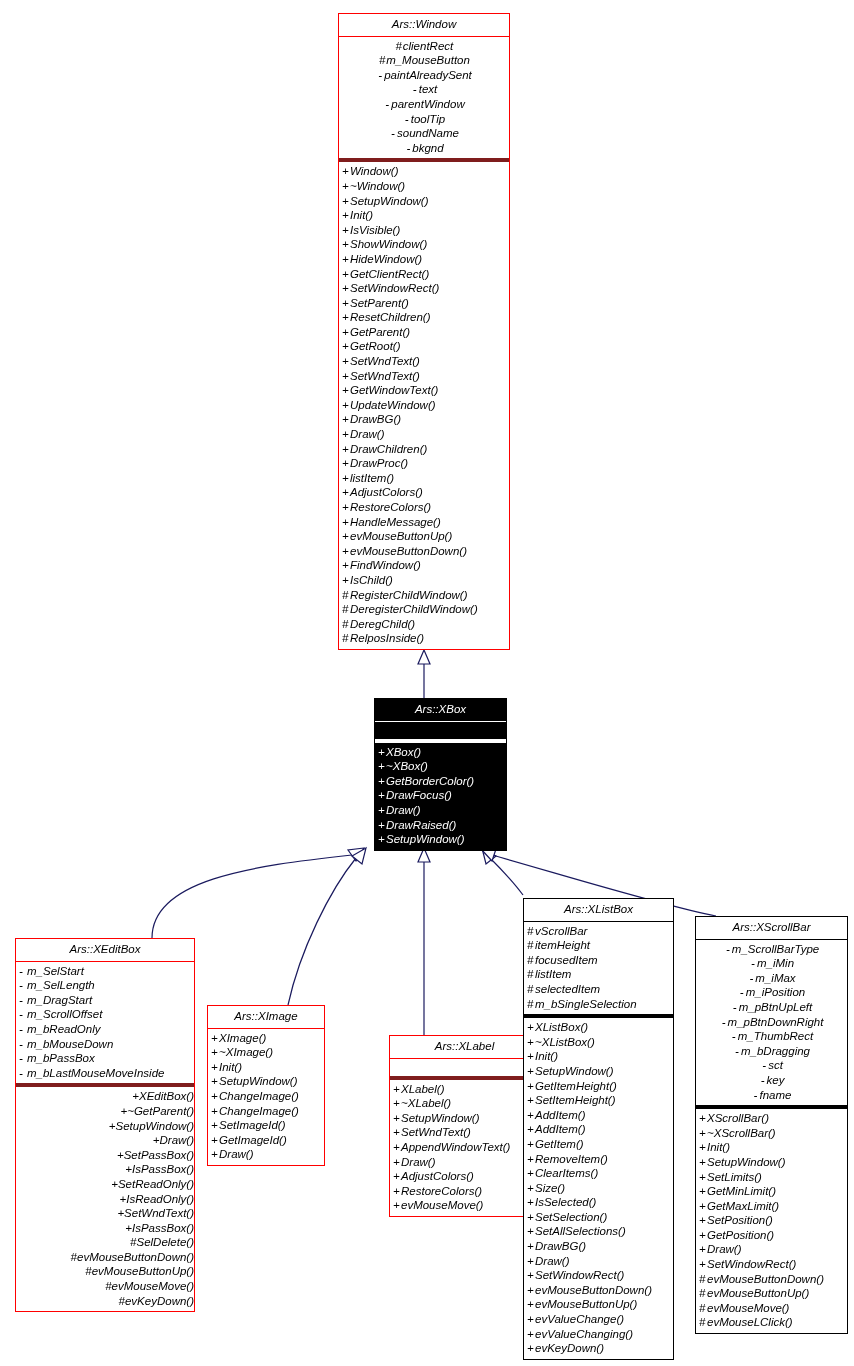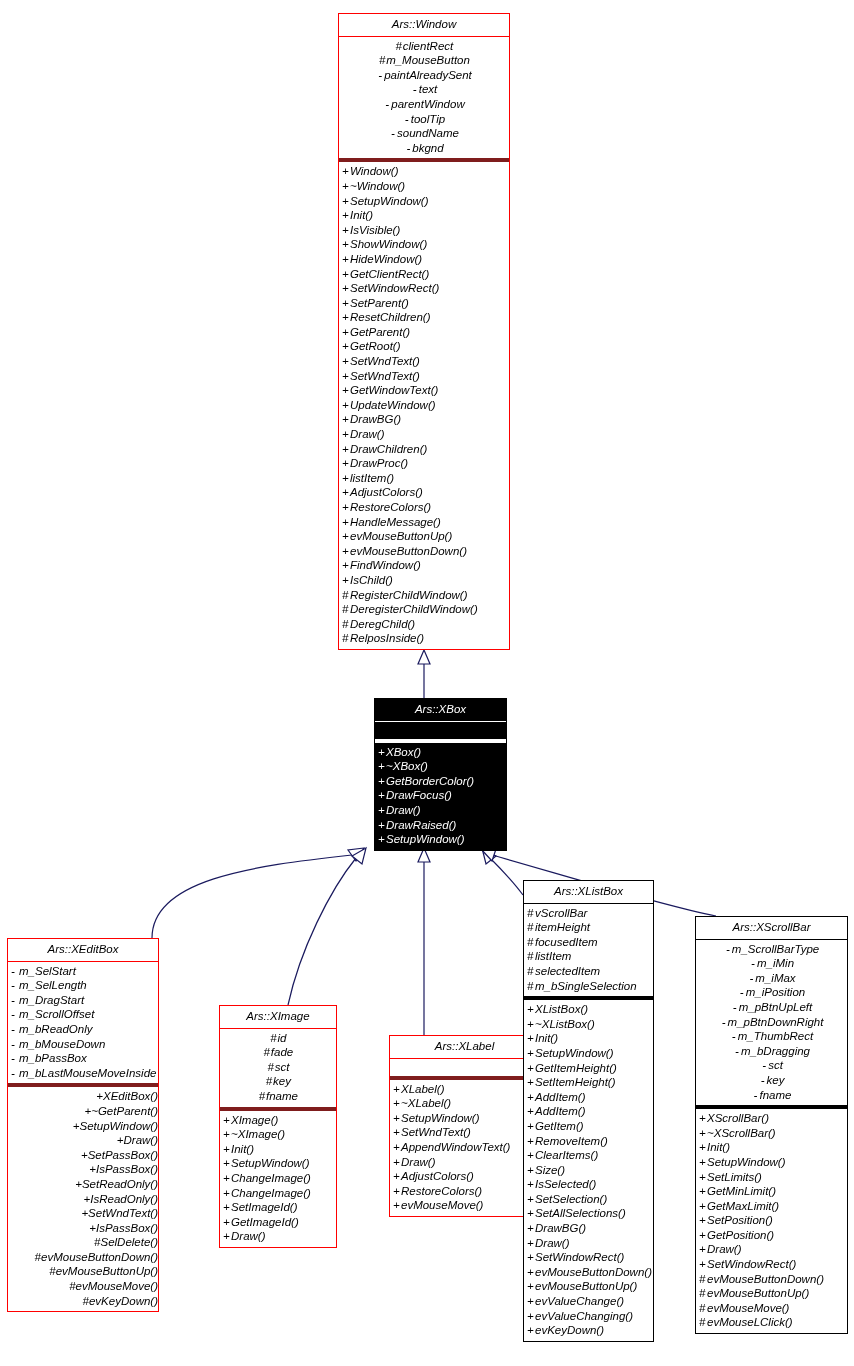--- a/index.html
+++ b/index.html
@@ -190,21 +190,21 @@
         <div class="member"><span class="vis">+</span><span>XBox()</span></div>
         <div class="member"><span class="vis">+</span><span>~XBox()</span></div>
         <div class="member"><span class="vis">+</span><span>GetBorderColor()</span></div>
         <div class="member"><span class="vis">+</span><span>DrawFocus()</span></div>
         <div class="member"><span class="vis">+</span><span>Draw()</span></div>
         <div class="member"><span class="vis">+</span><span>DrawRaised()</span></div>
         <div class="member"><span class="vis">+</span><span>SetupWindow()</span></div>
       </div>
   </div>
 
-  <div class="uml-class" style="left:7px; top:938px; width:152px;">
+  <div class="uml-class" style="left:15px; top:938px; width:180px;">
     <div class="class-title">Ars::XEditBox</div>
     <div class="class-attrs">
         <div class="member"><span class="vis">-</span><span>m_SelStart</span></div>
         <div class="member"><span class="vis">-</span><span>m_SelLength</span></div>
         <div class="member"><span class="vis">-</span><span>m_DragStart</span></div>
         <div class="member"><span class="vis">-</span><span>m_ScrollOffset</span></div>
         <div class="member"><span class="vis">-</span><span>m_bReadOnly</span></div>
         <div class="member"><span class="vis">-</span><span>m_bMouseDown</span></div>
         <div class="member"><span class="vis">-</span><span>m_bPassBox</span></div>
         <div class="member"><span class="vis">-</span><span>m_bLastMouseMoveInside</span></div>
@@ -221,29 +221,22 @@
         <div class="member"><span class="vis">+</span><span>SetWndText()</span></div>
         <div class="member"><span class="vis">+</span><span>IsPassBox()</span></div>
         <div class="member"><span class="vis">#</span><span>SelDelete()</span></div>
         <div class="member"><span class="vis">#</span><span>evMouseButtonDown()</span></div>
         <div class="member"><span class="vis">#</span><span>evMouseButtonUp()</span></div>
         <div class="member"><span class="vis">#</span><span>evMouseMove()</span></div>
         <div class="member"><span class="vis">#</span><span>evKeyDown()</span></div>
       </div>
   </div>
 
-  <div class="uml-class" style="left:219px; top:1005px; width:118px;">
+  <div class="uml-class" style="left:207px; top:1005px; width:118px;">
     <div class="class-title">Ars::XImage</div>
-    <div class="class-attrs attrs-centered">
-        <div class="member"><span class="vis">#</span><span>id</span></div>
-        <div class="member"><span class="vis">#</span><span>fade</span></div>
-        <div class="member"><span class="vis">#</span><span>sct</span></div>
-        <div class="member"><span class="vis">#</span><span>key</span></div>
-        <div class="member"><span class="vis">#</span><span>fname</span></div>
-      </div>
     <div class="class-ops">
         <div class="member"><span class="vis">+</span><span>XImage()</span></div>
         <div class="member"><span class="vis">+</span><span>~XImage()</span></div>
         <div class="member"><span class="vis">+</span><span>Init()</span></div>
         <div class="member"><span class="vis">+</span><span>SetupWindow()</span></div>
         <div class="member"><span class="vis">+</span><span>ChangeImage()</span></div>
         <div class="member"><span class="vis">+</span><span>ChangeImage()</span></div>
         <div class="member"><span class="vis">+</span><span>SetImageId()</span></div>
         <div class="member"><span class="vis">+</span><span>GetImageId()</span></div>
         <div class="member"><span class="vis">+</span><span>Draw()</span></div>
@@ -259,21 +252,21 @@
         <div class="member"><span class="vis">+</span><span>SetupWindow()</span></div>
         <div class="member"><span class="vis">+</span><span>SetWndText()</span></div>
         <div class="member"><span class="vis">+</span><span>AppendWindowText()</span></div>
         <div class="member"><span class="vis">+</span><span>Draw()</span></div>
         <div class="member"><span class="vis">+</span><span>AdjustColors()</span></div>
         <div class="member"><span class="vis">+</span><span>RestoreColors()</span></div>
         <div class="member"><span class="vis">+</span><span>evMouseMove()</span></div>
       </div>
   </div>
 
-  <div class="uml-class black-border" style="left:523px; top:880px; width:131px;">
+  <div class="uml-class black-border" style="left:523px; top:898px; width:151px;">
     <div class="class-title">Ars::XListBox</div>
     <div class="class-attrs">
         <div class="member"><span class="vis">#</span><span>vScrollBar</span></div>
         <div class="member"><span class="vis">#</span><span>itemHeight</span></div>
         <div class="member"><span class="vis">#</span><span>focusedItem</span></div>
         <div class="member"><span class="vis">#</span><span>listItem</span></div>
         <div class="member"><span class="vis">#</span><span>selectedItem</span></div>
         <div class="member"><span class="vis">#</span><span>m_bSingleSelection</span></div>
       </div>
     <div class="class-ops">

